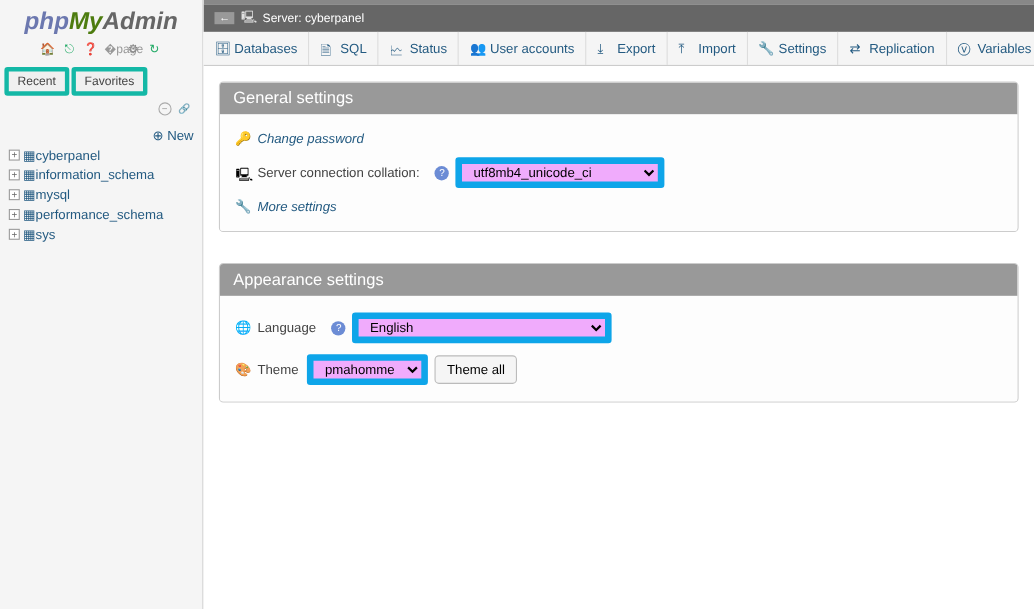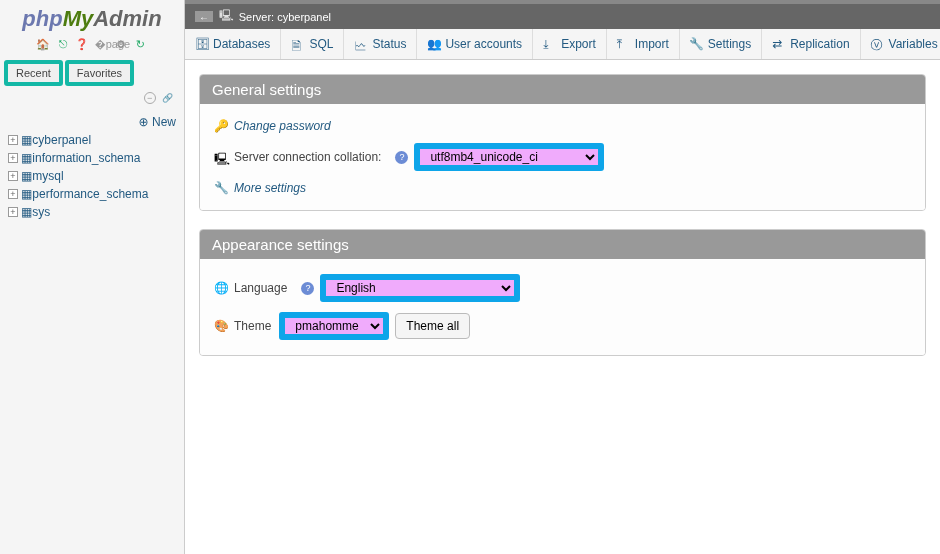--- a/index.html
+++ b/index.html
@@ -25,31 +25,31 @@
 .topbar { background: #888; height: 4px; }
 .breadcrumb { background: #666; color: #fff; padding: 3px 10px; font-size: 11px; display:flex; align-items:center;}
 .breadcrumb .arrow { background:#999; color:#fff; padding:0 4px; margin-right:6px; font-size:10px;}
 .breadcrumb .server-icon { margin-right:5px; opacity:0.8;}
 
 .navtabs { background: #f5f5f5; border-bottom: 1px solid #ccc; display: flex; padding: 0; }
 .navtab { padding: 8px 10px; color: #235a81; cursor: pointer; border-right: 1px solid #ddd; display:flex; align-items:center; white-space:nowrap; font-size:12px;}
 .navtab .ticon { width:14px; height:14px; margin-right:4px; display:inline-block;}
 
 .content { padding: 14px; }
-.panel { margin-bottom: 18px; border: 1px solid #ccc; border-radius: 4px; overflow:hidden; background:#f9f9f9;}
+.panel { margin-bottom: 28px; border: 1px solid #ccc; border-radius: 4px; overflow:hidden; background:#f9f9f9;}
 .panel-header { background: #999; color: #fff; padding: 6px 12px; font-size: 15px; }
 .panel-body { padding: 10px 14px; background: #fdfdfd; }
 .row { display: flex; align-items: center; padding: 5px 0; }
 .row .ricon { width:14px; height:14px; margin-right:6px; display:inline-block;}
 .link { color: #235a81; cursor: pointer; font-style: italic; }
 .row label { color: #444; margin-right: 8px; }
 .help { display:inline-block; width:13px; height:13px; border-radius:50%; background:#6c8cd5; color:#fff; font-size:9px; line-height:13px; text-align:center; margin:0 6px;}
 select { padding: 0 6px; border: 6px solid #0ea5e9; border-radius: 3px; font-size: 12px; background:#f0abfc; min-width:110px;}
 .sel-wide { width: 190px; }
-.sel-med { width: 200px; }
+.sel-med { width: 236px; }
 .btn { padding: 5px 10px; border: 1px solid #bbb; border-radius: 4px; background: #f5f5f5; cursor: pointer; font-size:12px; margin-left:6px;}
 </style>
 </head>
 <body>
 
 <div class="sidebar">
   <div class="logo">
     <span class="p1">php</span><span class="p2">My</span><span class="p3">Admin</span>
   </div>
   <div class="logo-icons">

